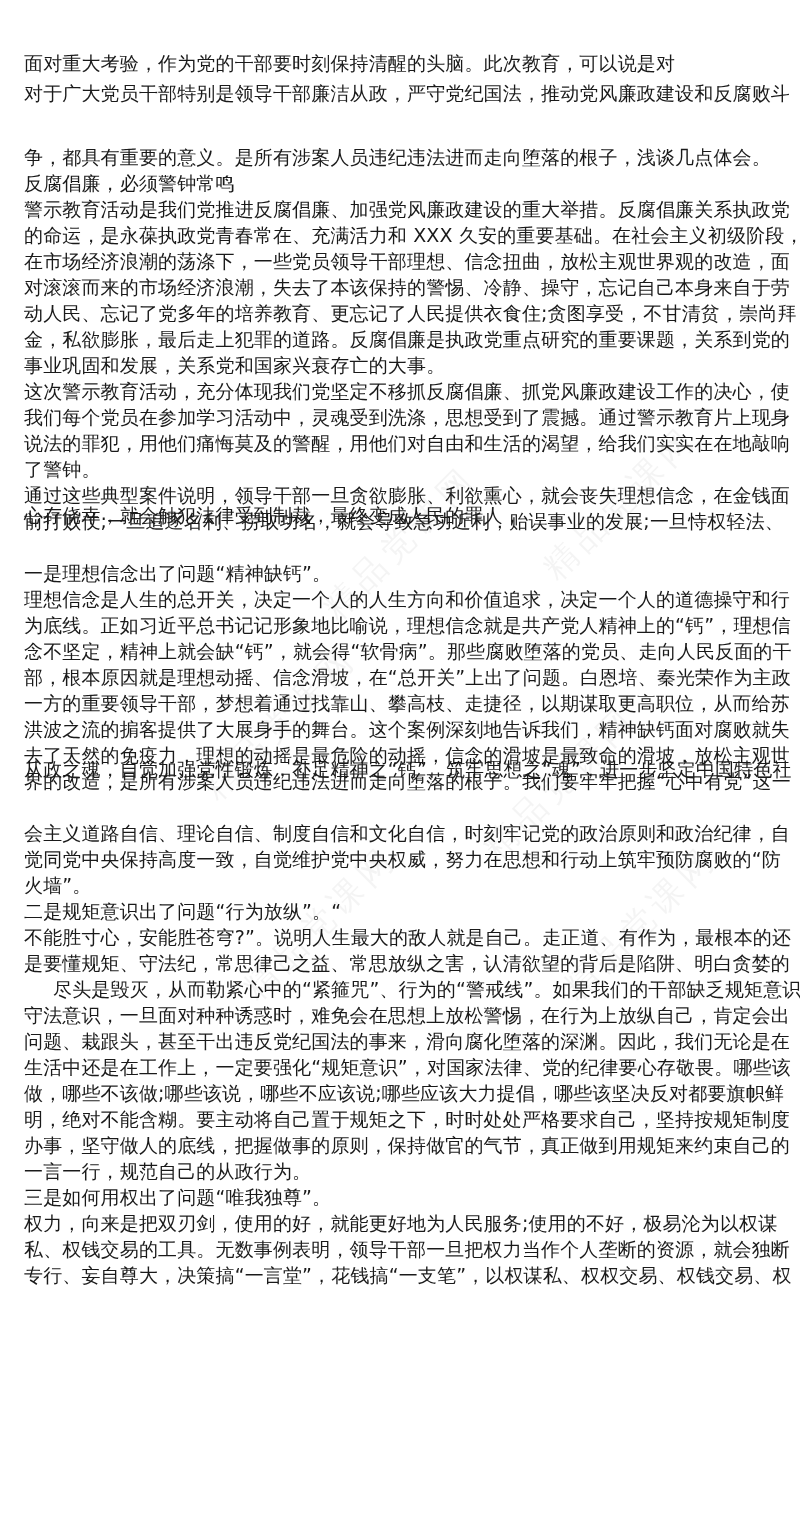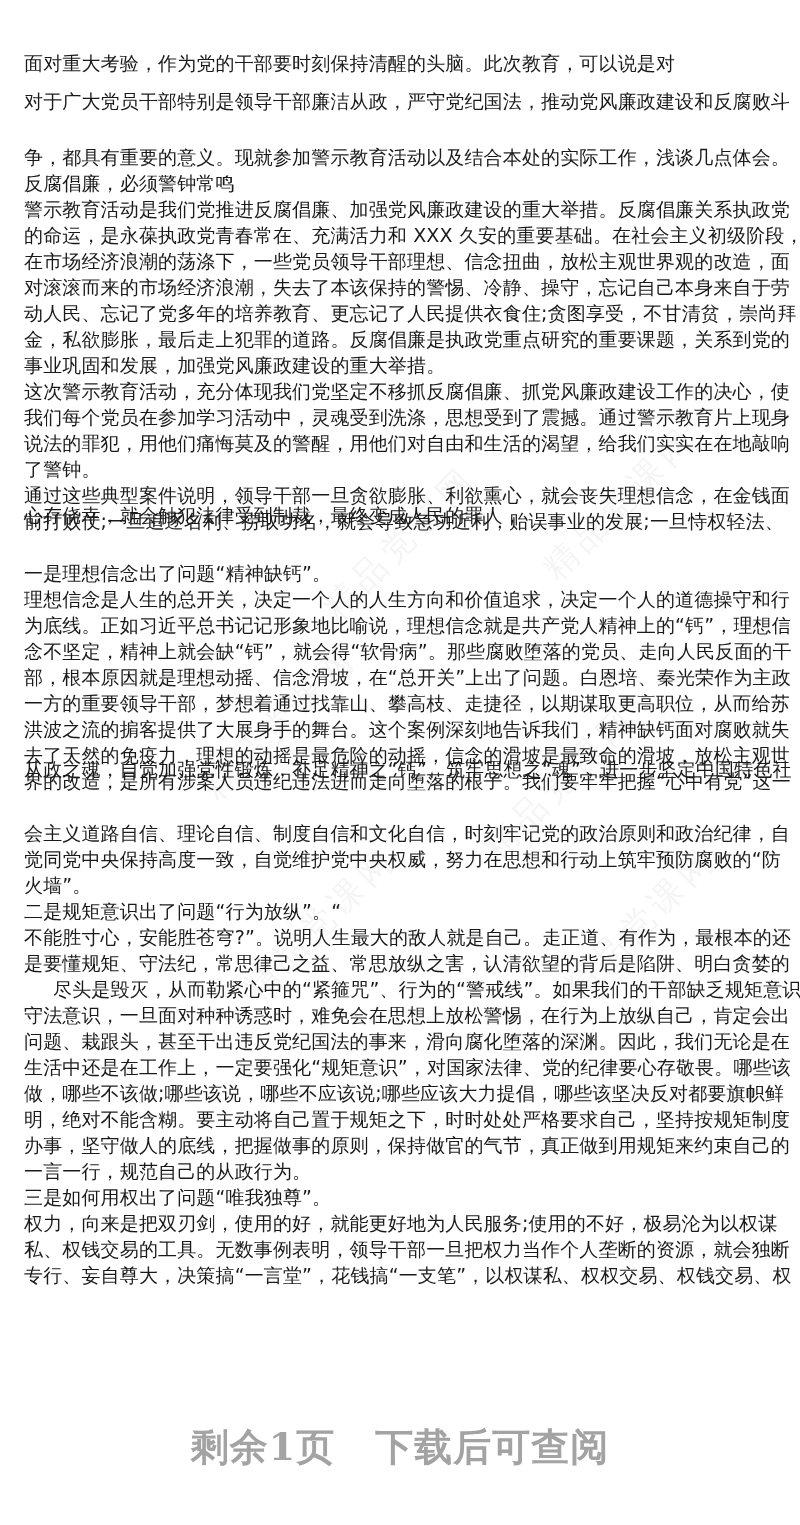--- a/index.html
+++ b/index.html
@@ -22,30 +22,30 @@
 
   <div class="wm" style="left:300px; top:520px;">精品党课网</div>
   <div class="wm" style="left:520px; top:480px;">精品党课网</div>
   <div class="wm" style="left:180px; top:700px;">精品党课网</div>
   <div class="wm" style="left:460px; top:760px;">精品党课网</div>
   <div class="wm" style="left:220px; top:900px;">精品党课网</div>
   <div class="wm" style="left:540px; top:900px;">精品党课网</div>
 
   <div id="lines">
       <div class="line" style="top: 50px;">面对重大考验，作为党的干部要时刻保持清醒的头脑。此次教育，可以说是对</div>
-      <div class="line" style="top: 88px;">对于广大党员干部特别是领导干部廉洁从政，严守党纪国法，推动党风廉政建设和反腐败斗</div>
-      <div class="line" style="top: 144px;">争，都具有重要的意义。现就参加警示教育活动以及结合本处的实际工作，浅谈几点体会。</div>
+      <div class="line" style="top: 80px;">对于广大党员干部特别是领导干部廉洁从政，严守党纪国法，推动党风廉政建设和反腐败斗</div>
+      <div class="line" style="top: 144px;">争，都具有重要的意义。是所有涉案人员违纪违法进而走向堕落的根子，浅谈几点体会。</div>
       <div class="line" style="top: 170px;">反腐倡廉，必须警钟常鸣</div>
       <div class="line" style="top: 196px;">警示教育活动是我们党推进反腐倡廉、加强党风廉政建设的重大举措。反腐倡廉关系执政党</div>
       <div class="line" style="top: 222px;">的命运，是永葆执政党青春常在、充满活力和 XXX 久安的重要基础。在社会主义初级阶段，</div>
       <div class="line" style="top: 248px;">在市场经济浪潮的荡涤下，一些党员领导干部理想、信念扭曲，放松主观世界观的改造，面</div>
       <div class="line" style="top: 274px;">对滚滚而来的市场经济浪潮，失去了本该保持的警惕、冷静、操守，忘记自己本身来自于劳</div>
       <div class="line" style="top: 300px;">动人民、忘记了党多年的培养教育、更忘记了人民提供衣食住;贪图享受，不甘清贫，崇尚拜</div>
       <div class="line" style="top: 326px;">金，私欲膨胀，最后走上犯罪的道路。反腐倡廉是执政党重点研究的重要课题，关系到党的</div>
-      <div class="line" style="top: 352px;">事业巩固和发展，加强党风廉政建设的重大举措。</div>
+      <div class="line" style="top: 352px;">事业巩固和发展，关系党和国家兴衰存亡的大事。</div>
       <div class="line" style="top: 378px;">这次警示教育活动，充分体现我们党坚定不移抓反腐倡廉、抓党风廉政建设工作的决心，使</div>
       <div class="line" style="top: 404px;">我们每个党员在参加学习活动中，灵魂受到洗涤，思想受到了震撼。通过警示教育片上现身</div>
       <div class="line" style="top: 430px;">说法的罪犯，用他们痛悔莫及的警醒，用他们对自由和生活的渴望，给我们实实在在地敲响</div>
       <div class="line" style="top: 456px;">了警钟。</div>
       <div class="line" style="top: 482px;">通过这些典型案件说明，领导干部一旦贪欲膨胀、利欲熏心，就会丧失理想信念，在金钱面</div>
       <div class="line" style="top: 508px;">前打败仗;一旦追逐名利、捞取功名，就会导致急功近利，贻误事业的发展;一旦恃权轻法、</div>
       <div class="line" style="top: 502px;">心存侥幸，就会触犯法律受到制裁，最终变成人民的罪人，</div>
       <div class="line" style="top: 560px;">一是理想信念出了问题“精神缺钙”。</div>
       <div class="line" style="top: 586px;">理想信念是人生的总开关，决定一个人的人生方向和价值追求，决定一个人的道德操守和行</div>
       <div class="line" style="top: 612px;">为底线。正如习近平总书记记形象地比喻说，理想信念就是共产党人精神上的“钙”，理想信</div>
@@ -69,16 +69,13 @@
       <div class="line" style="top: 1080px;">做，哪些不该做;哪些该说，哪些不应该说;哪些应该大力提倡，哪些该坚决反对都要旗帜鲜</div>
       <div class="line" style="top: 1106px;">明，绝对不能含糊。要主动将自己置于规矩之下，时时处处严格要求自己，坚持按规矩制度</div>
       <div class="line" style="top: 1132px;">办事，坚守做人的底线，把握做事的原则，保持做官的气节，真正做到用规矩来约束自己的</div>
       <div class="line" style="top: 1158px;">一言一行，规范自己的从政行为。</div>
       <div class="line" style="top: 1184px;">三是如何用权出了问题“唯我独尊”。</div>
       <div class="line" style="top: 1210px;">权力，向来是把双刃剑，使用的好，就能更好地为人民服务;使用的不好，极易沦为以权谋</div>
       <div class="line" style="top: 1236px;">私、权钱交易的工具。无数事例表明，领导干部一旦把权力当作个人垄断的资源，就会独断</div>
       <div class="line" style="top: 1262px;">专行、妄自尊大，决策搞“一言堂”，花钱搞“一支笔”，以权谋私、权权交易、权钱交易、权</div>
     </div>
 
-  <div class="footer">
-    <span>剩余1页</span><span class="gap"></span><span>下载后可查阅</span>
-  </div>
 </div>
 
 </body></html>

